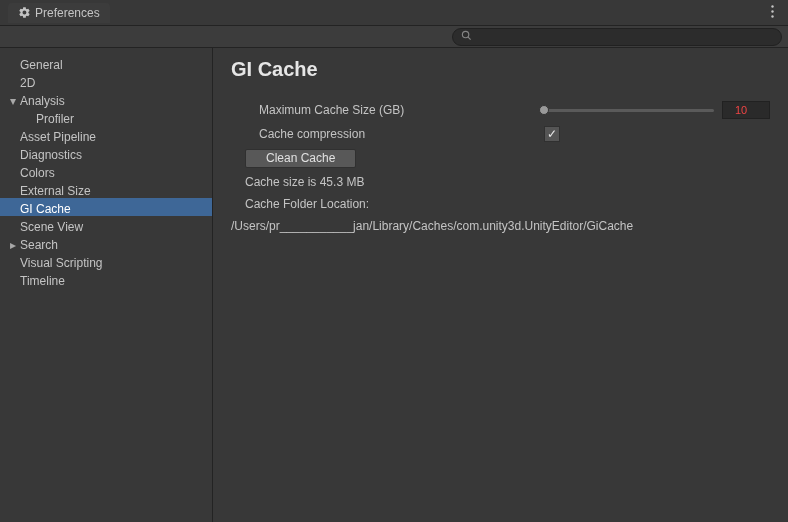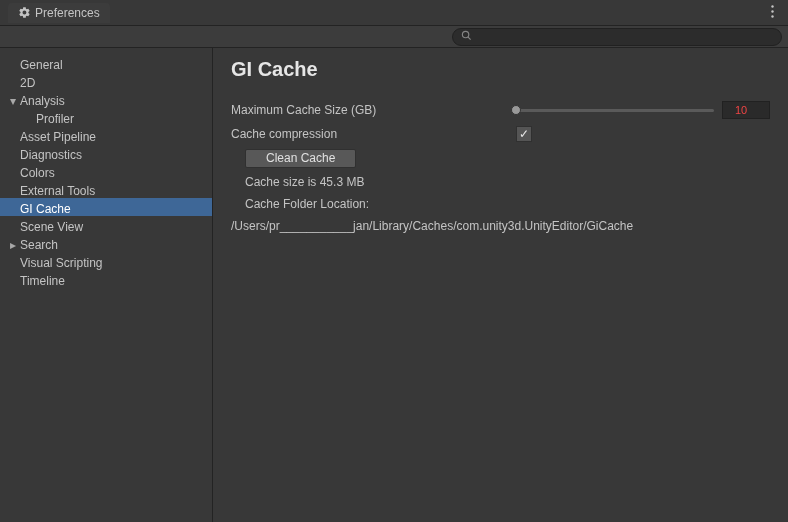--- a/index.html
+++ b/index.html
@@ -102,20 +102,21 @@
 }
 .prop-row {
   display: flex;
   align-items: center;
   height: 22px;
   margin-bottom: 2px;
 }
 .prop-label {
   width: 285px;
   font-size: 12px;
+  margin-left: 28px;
 }
 .prop-field { flex: 1; display: flex; align-items: center; }
 .slider-track {
   flex: 1;
   height: 3px;
   background: #5a5a5a;
   border-radius: 2px;
   position: relative;
   margin-right: 8px;
 }
@@ -226,21 +227,21 @@
       <div class="tree-item depth-0">
         <span>Asset Pipeline</span>
       </div>
       <div class="tree-item depth-0">
         <span>Diagnostics</span>
       </div>
       <div class="tree-item depth-0">
         <span>Colors</span>
       </div>
       <div class="tree-item depth-0">
-        <span>External Tools</span>
+        <span>External Size</span>
       </div>
       <div class="tree-item depth-0 selected">
         <span>GI Cache</span>
       </div>
       <div class="tree-item depth-0">
         <span>Scene View</span>
       </div>
       <div class="tree-item depth-0 has-arrow">
         <span class="arrow">▸</span>
         <span>Search</span>

